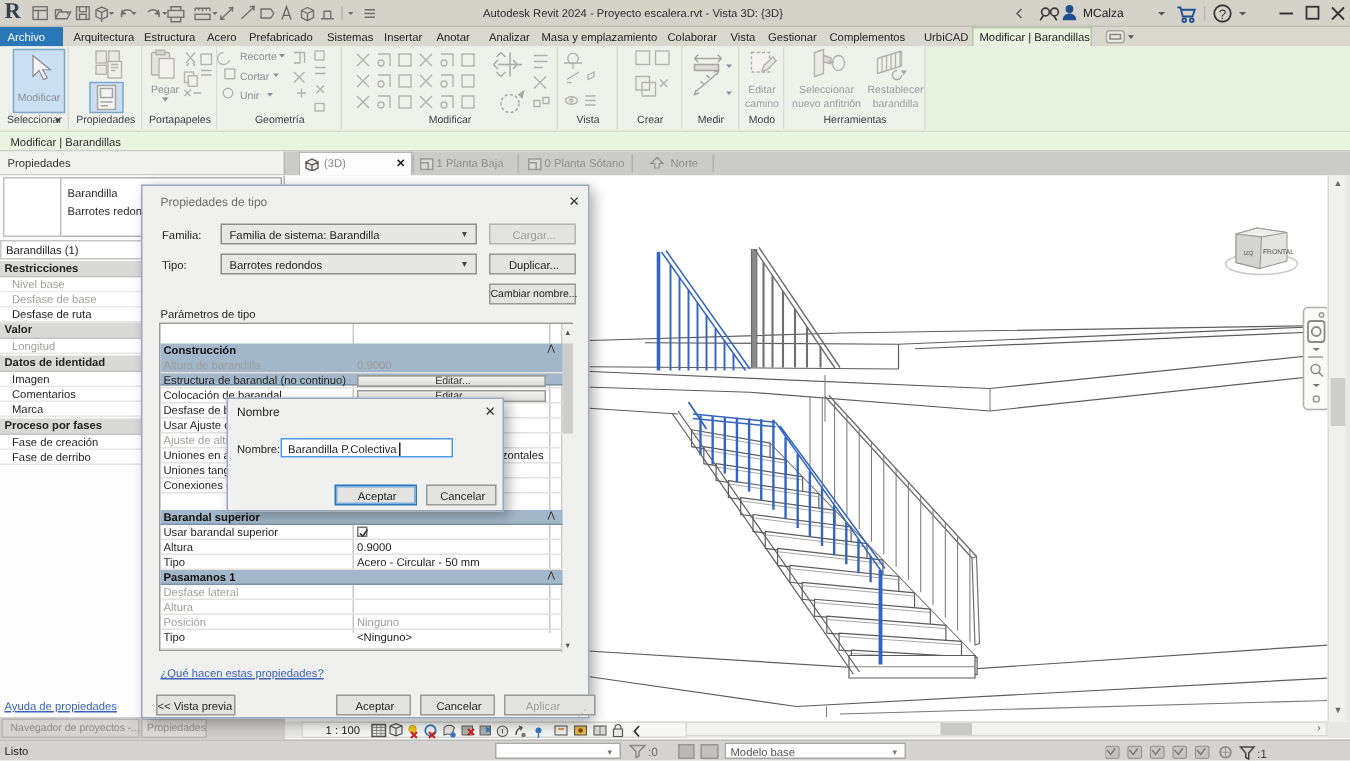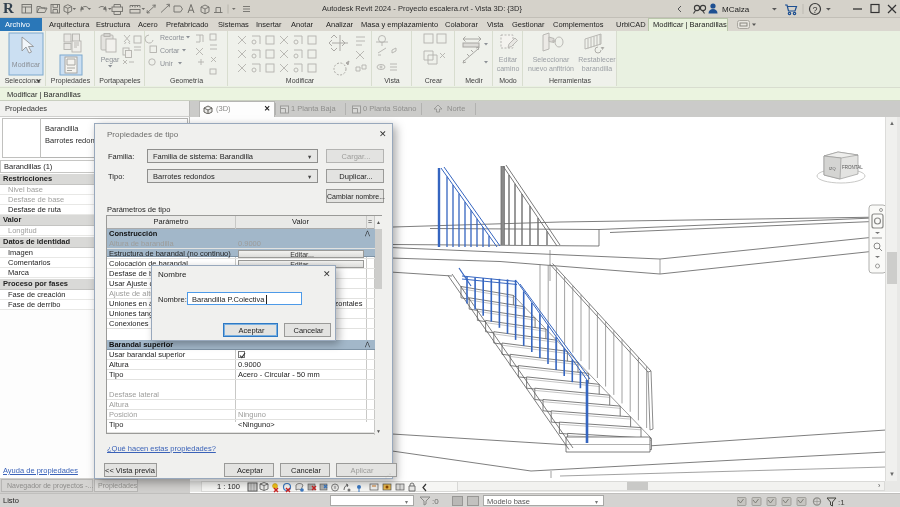--- a/index.html
+++ b/index.html
@@ -558,25 +558,20 @@
       <div class="t" style="left:160px;top:2px;font-size:6.5px;color:#444">▾</div>
     </div>
 <div class="a" style="left:231px;top:45px;width:58px;height:14px;background:#e3e3e1;border:1px solid #9a9a98">
       <div class="t" style="left:0;top:2px;width:58px;text-align:center;color:#222">Duplicar...</div>
     </div>
 <div class="a" style="left:231px;top:65px;width:58px;height:14px;background:#e3e3e1;border:1px solid #9a9a98">
       <div class="t" style="left:0;top:2px;width:58px;text-align:center;color:#222;font-size:7px">Cambiar nombre...</div>
     </div>
 <div class="t" style="left:12px;top:81px;color:#1d1d1d">Parámetros de tipo</div>
 <div class="a" style="left:11px;top:91px;width:276px;height:219px;background:#fff;border:1px solid #9a9a98">
-      <div class="a" style="left:0;top:0;width:274px;height:13px;background:#e9e9e7;border-bottom:1px solid #aaa">
-        <div class="t" style="left:0;top:1px;width:128px;text-align:center;color:#1d1d1d">Parámetro</div>
-        <div class="t" style="left:128px;top:1px;width:131px;text-align:center;color:#1d1d1d">Valor</div>
-        <div class="t" style="left:261px;top:1px;font-size:7px;color:#1d1d1d">=</div>
-      </div>
       <div class="a" style="left:128px;top:0;width:1px;height:206px;background:#c8c8c6"></div>
       <div class="a" style="left:259px;top:0;width:1px;height:206px;background:#c8c8c6"></div>
       <div class="a" style="left:267px;top:0;width:1px;height:219px;background:#c8c8c6"></div>
       <div class="a" style="left:268px;top:0;width:7px;height:219px;background:#f0f0ee"></div>
       <div class="t" style="left:269px;top:1px;font-size:5px;color:#555">▲</div>
       <div class="t" style="left:269px;top:210px;font-size:5px;color:#555">▼</div>
       <div class="a" style="left:268px;top:13px;width:7px;height:60px;background:#cdcdcb"></div>
       <div class="a" style="left:0;top:13px;width:268px;height:28px;background:#a2b7c9;border-bottom:1px solid #7e93a5">
         <div class="t" style="left:2px;top:-0.5px;font-weight:bold;color:#111">Construcción</div>
         <div class="t" style="left:258px;top:-1px;font-size:6px;color:#222">⋀</div>
@@ -631,20 +626,24 @@
         </div>
       </div>
       <div class="a" style="left:0;top:144px;width:268px;height:10px;border-bottom:1px solid #e2e2e0">
         <div class="t" style="left:2px;top:0;color:#1d1d1d">Altura</div>
         <div class="t" style="left:131px;top:0;color:#1d1d1d">0.9000</div>
       </div>
       <div class="a" style="left:0;top:154px;width:268px;height:10px;border-bottom:1px solid #e2e2e0">
         <div class="t" style="left:2px;top:0;color:#1d1d1d">Tipo</div>
         <div class="t" style="left:131px;top:0;color:#1d1d1d">Acero - Circular - 50 mm</div>
       </div>
+      <div class="a" style="left:0;top:164px;width:268px;height:10px;background:#a2b7c9;border-bottom:1px solid #7e93a5">
+        <div class="t" style="left:2px;top:-0.5px;font-weight:bold;color:#111">Pasamanos 1</div>
+        <div class="t" style="left:258px;top:-1px;font-size:6px;color:#222">⋀</div>
+      </div>
       <div class="a" style="left:0;top:174px;width:268px;height:10px;border-bottom:1px solid #e2e2e0">
         <div class="t" style="left:2px;top:0;color:#9d9d9b">Desfase lateral</div>
       </div>
       <div class="a" style="left:0;top:184px;width:268px;height:10px;border-bottom:1px solid #e2e2e0">
         <div class="t" style="left:2px;top:0;color:#9d9d9b">Altura</div>
       </div>
       <div class="a" style="left:0;top:194px;width:268px;height:10px;border-bottom:1px solid #e2e2e0">
         <div class="t" style="left:2px;top:0;color:#9d9d9b">Posición</div>
         <div class="t" style="left:131px;top:0;color:#9d9d9b">Ninguno</div>
       </div>

